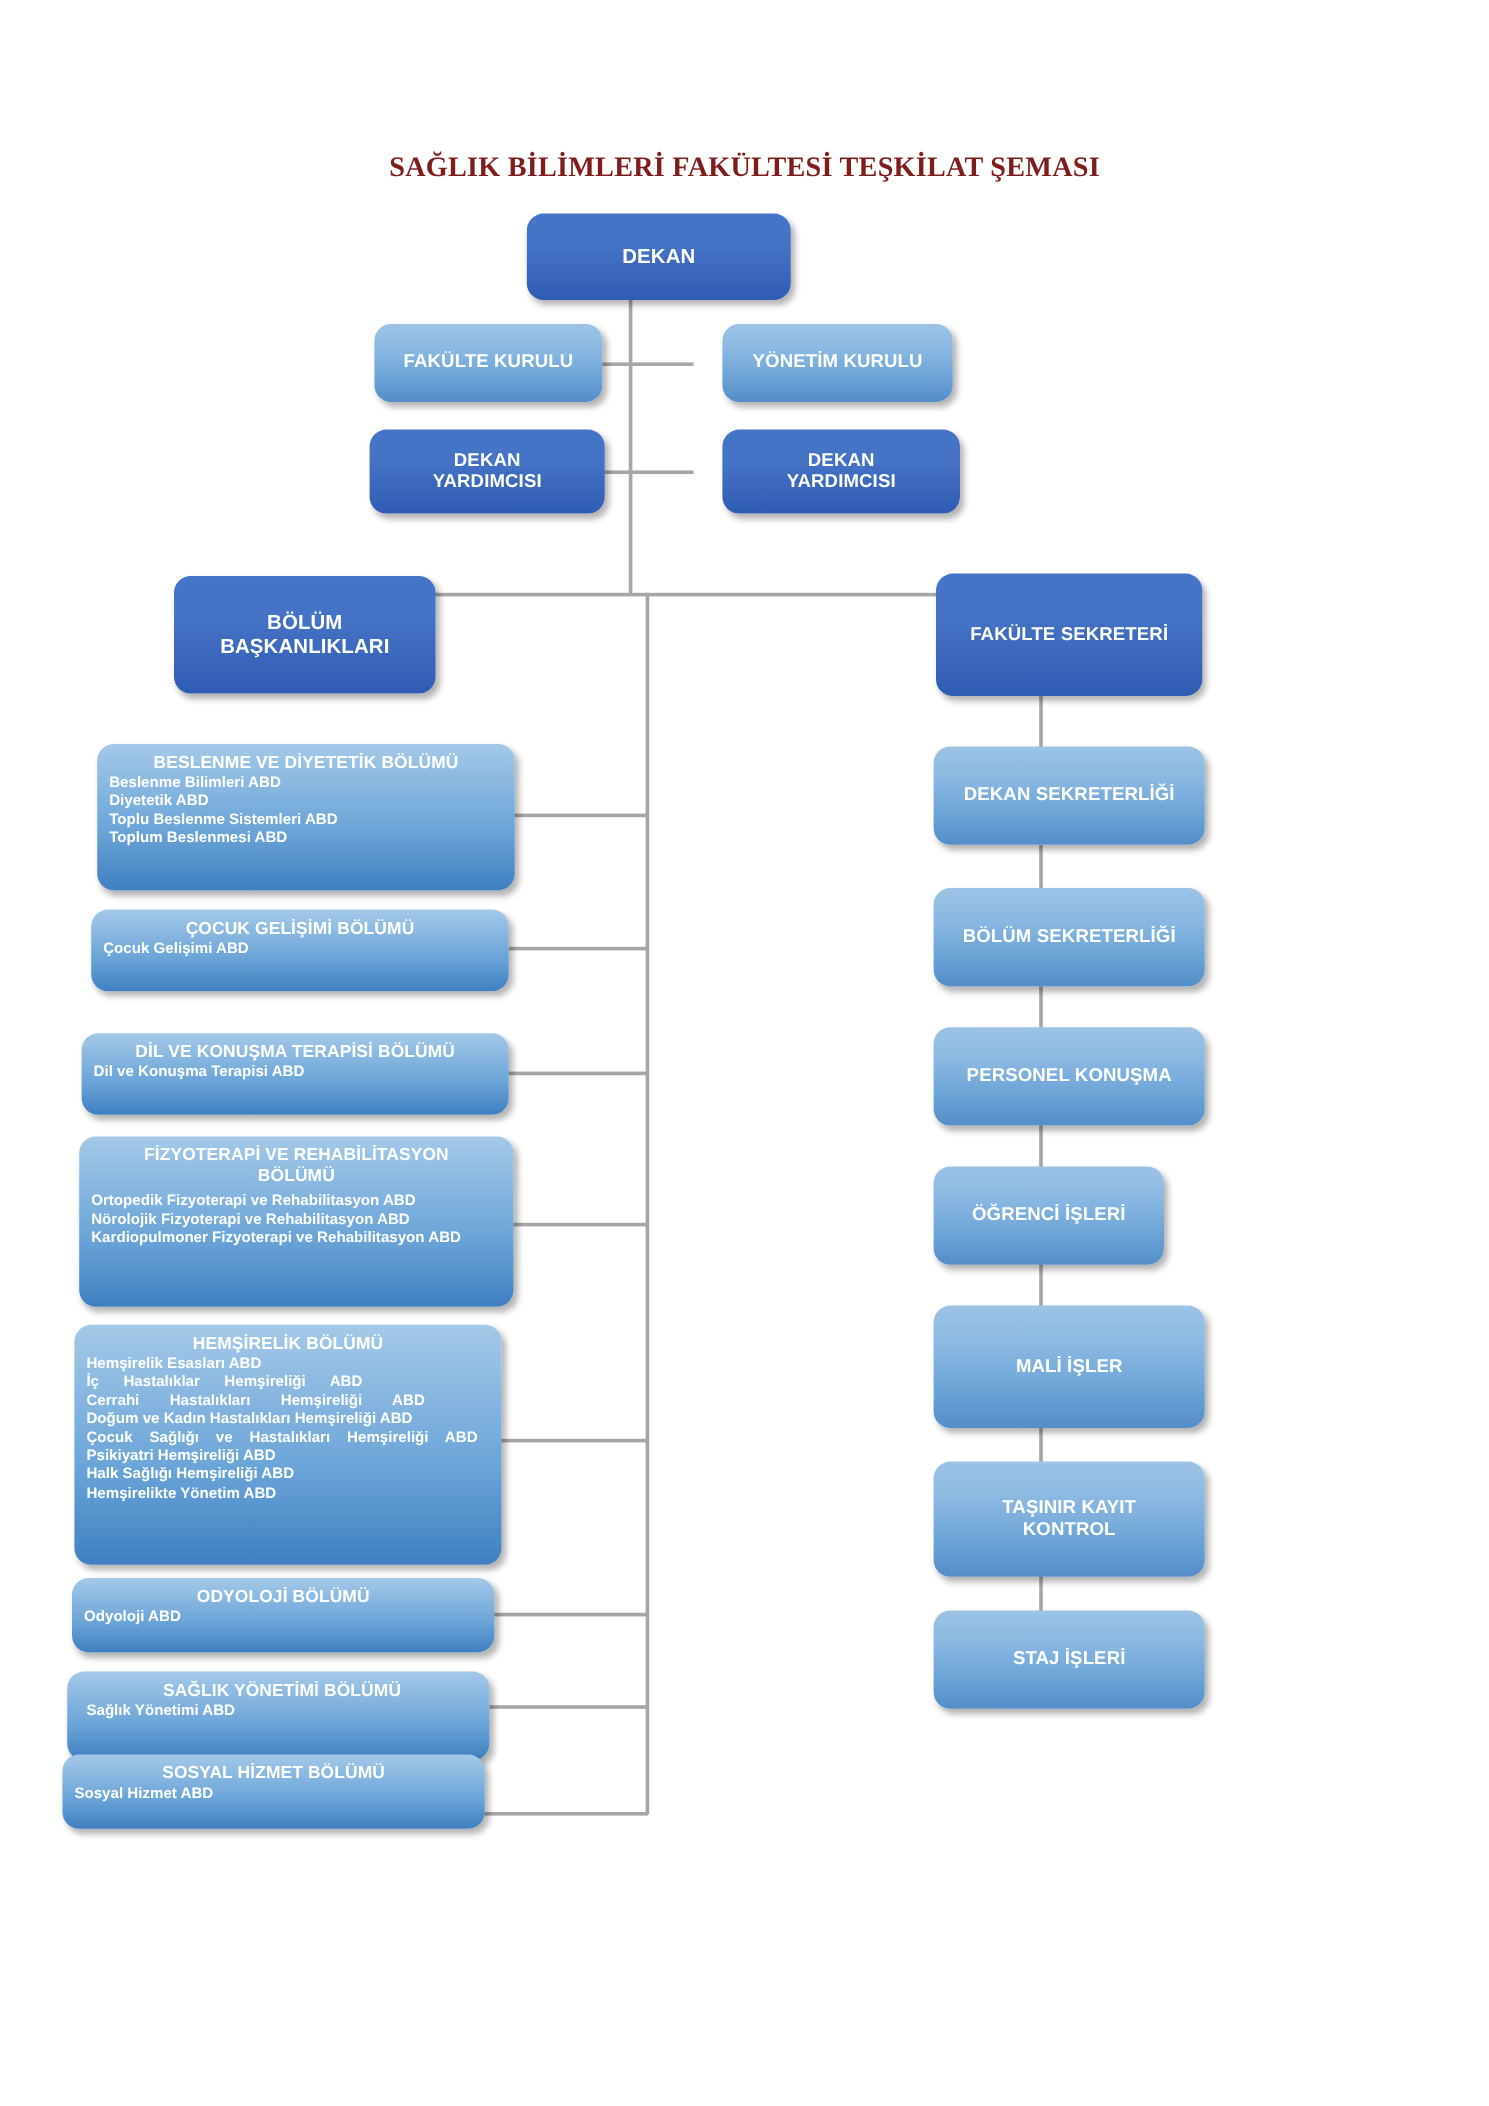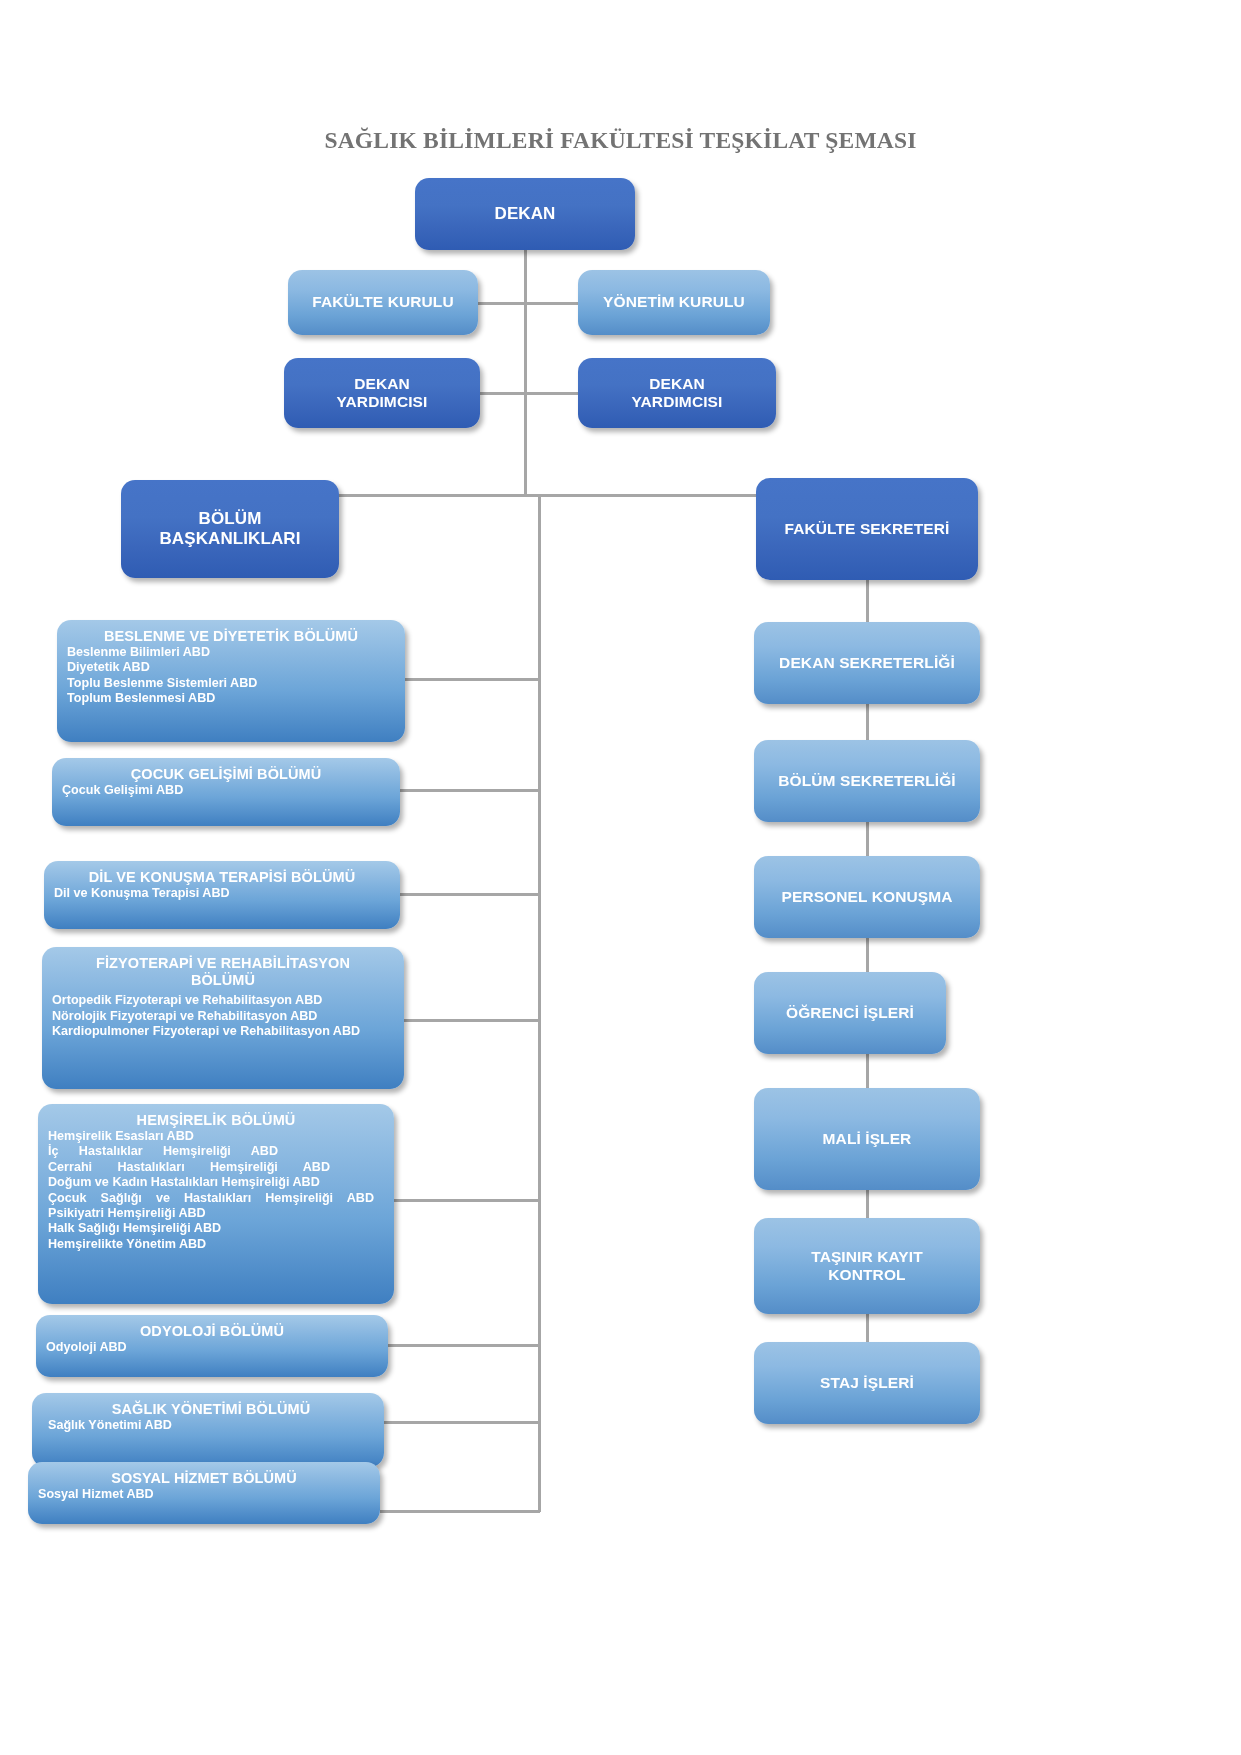--- a/index.html
+++ b/index.html
@@ -6,33 +6,34 @@
   body{
     width:1241px;height:1755px;background:#ffffff;
     font-family:"Liberation Sans", sans-serif;
     position:relative;overflow:hidden;
   }
   #chart{position:absolute;left:0;top:0;width:1241px;height:1755px;}
 
   .title{
     position:absolute;left:0;top:127px;width:1241px;text-align:center;
     font-family:"Liberation Serif", serif;
-    font-weight:bold;font-size:23.5px;letter-spacing:.2px;color:#737373;
+    font-weight:bold;font-size:23.5px;letter-spacing:.2px;color:#7f1d1d;
   }
 
   
   .ln{position:absolute;background:#a6a6a6;z-index:1;}
   .lnv{width:3px;}
   .lnh{height:3px;}
 
   
   .box{
     position:absolute;z-index:3;border-radius:14px;color:#fff;
     box-shadow:3px 4px 5px rgba(0,0,0,.30);
     box-sizing:border-box;
+    margin-left:24px;
   }
   
   .dark{background:linear-gradient(180deg,#4674c8 0%,#4472c4 38%,#3a66bb 70%,#2f5cb3 100%);}
   
   .light{background:linear-gradient(180deg,#9cc3e5 0%,#8cb9e2 30%,#6ba3d6 70%,#548dc8 100%);}
   
   .dept{background:linear-gradient(180deg,#a4c9e8 0%,#8fbbe2 22%,#6ca5d8 58%,#3f7fc1 100%);}
 
   .box .ttl{
     display:block;text-align:center;font-weight:bold;line-height:1.18;

